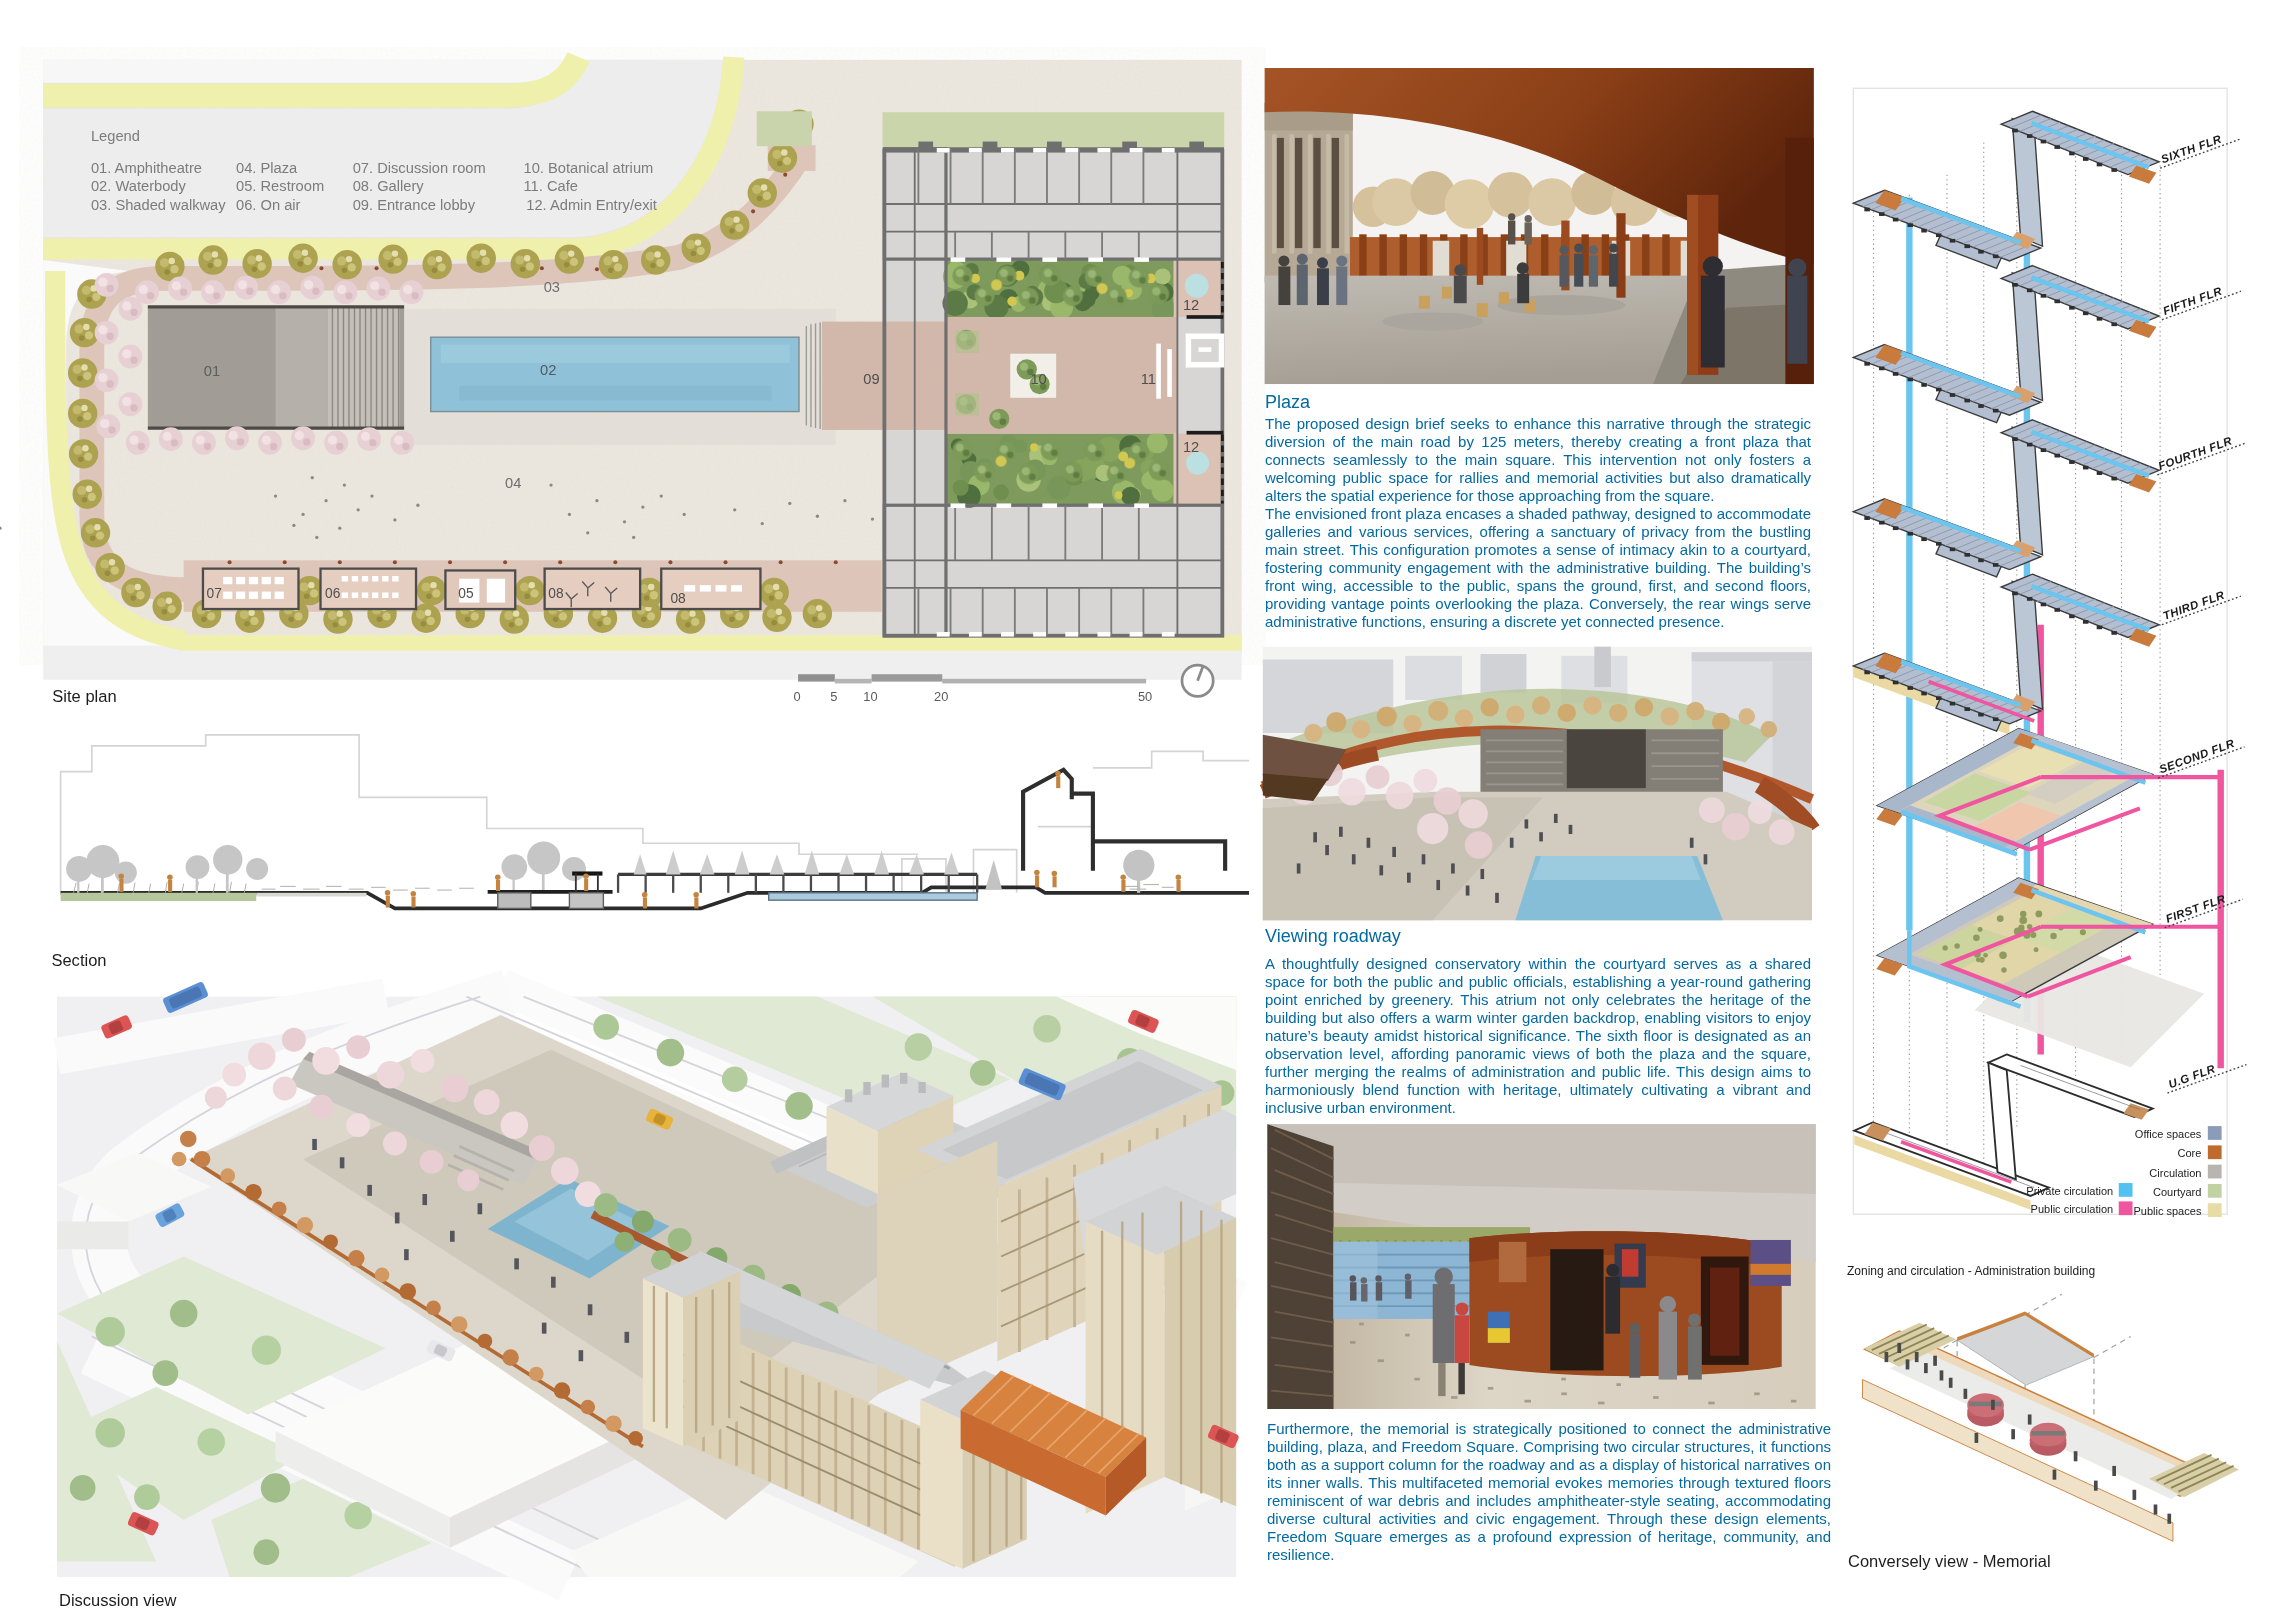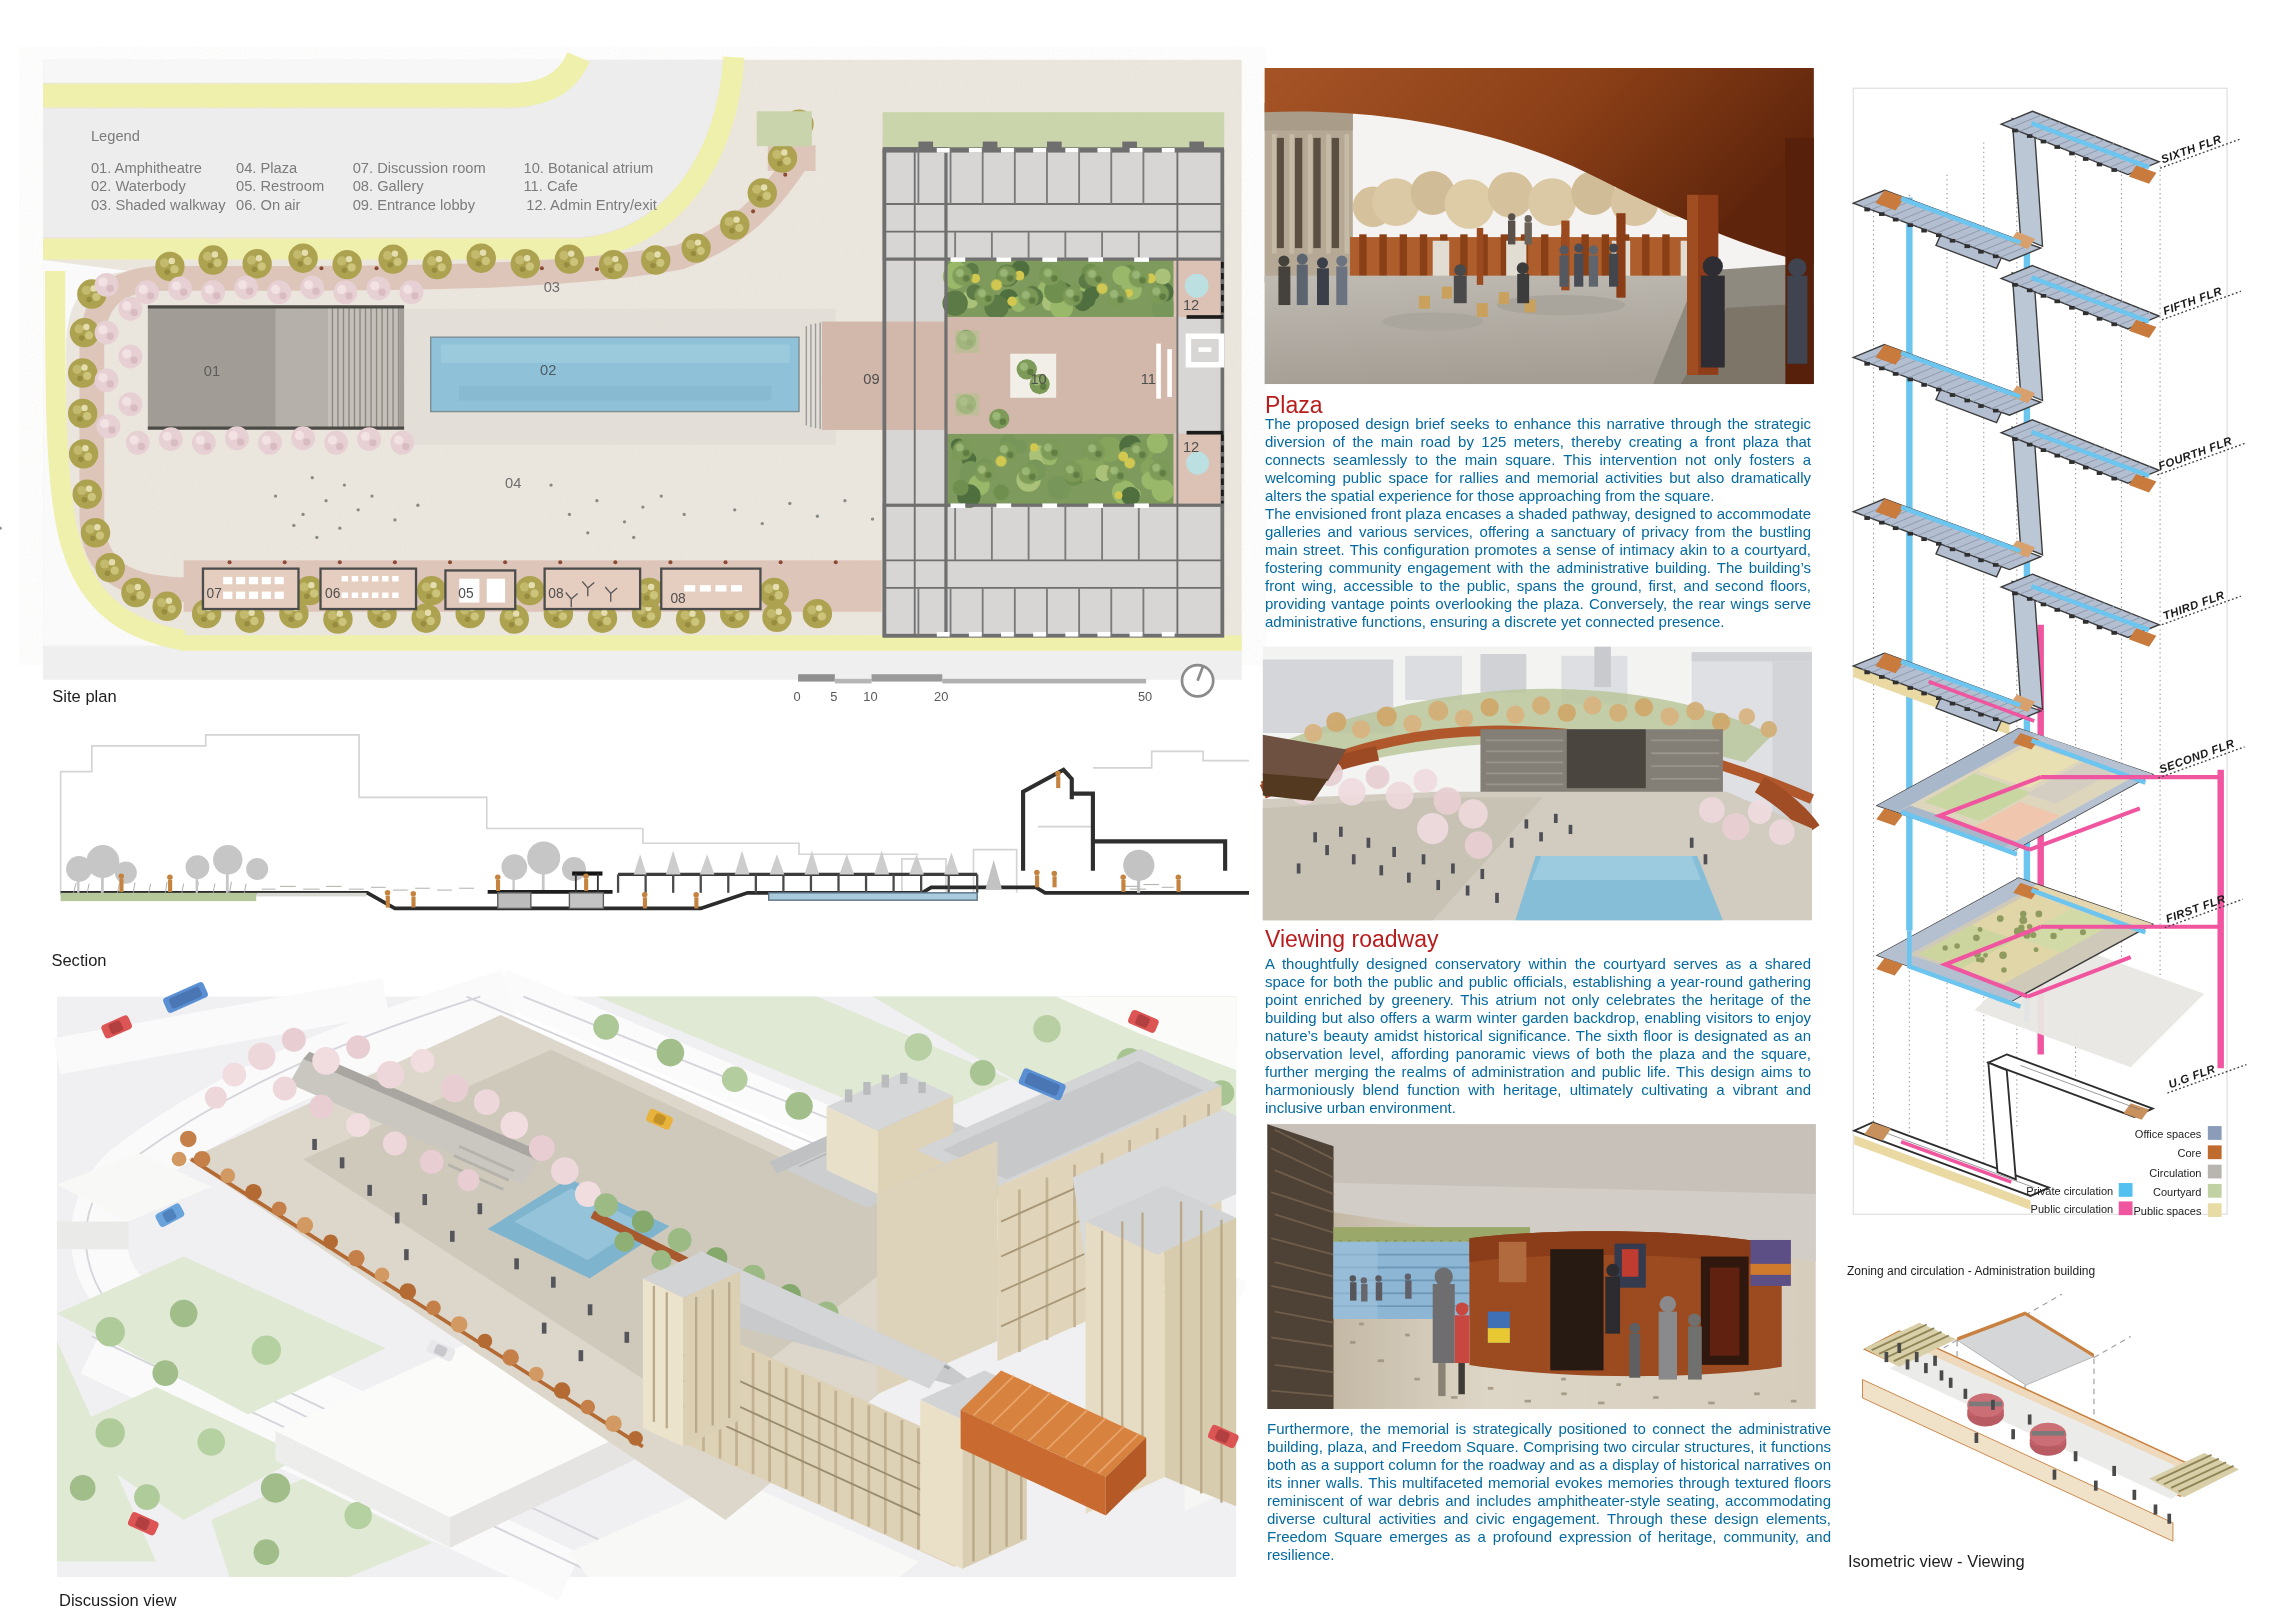--- a/index.html
+++ b/index.html
@@ -1,19 +1,19 @@
 <!DOCTYPE html>
 <html style="font-size:14.7px"><head>
 <meta charset="utf-8">
 <style>
   html,body{margin:0;padding:0;background:#ffffff;}
   #page{position:relative;width:2296px;height:1624px;background:#ffffff;overflow:hidden;
         font-family:"Liberation Sans", sans-serif;}
   .abs{position:absolute;}
-  .cap{color:#b91c1c;font-size:23px;}
+  .cap{color:#0369a1;font-size:18px;}
   .lbl{color:#1d1d1d;font-size:16.5px;}
   .body{color:#0369a1;font-size:15px;line-height:18px;text-align:justify;}
   .body p{margin:0;}
   svg text{font-family:"Liberation Sans", sans-serif;}
 </style>
 </head>
 <body>
 <div id="page">
 
 <svg class="abs" style="left:0;top:0" width="2296" height="1624" viewBox="0 0 2500 1768">
@@ -1945,16 +1945,16 @@
 building, plaza, and Freedom Square. Comprising two circular structures, it functions
 both as a support column for the roadway and as a display of historical narratives on
 its inner walls. This multifaceted memorial evokes memories through textured floors
 reminiscent of war debris and includes amphitheater-style seating, accommodating
 diverse cultural activities and civic engagement. Through these design elements,
 Freedom Square emerges as a profound expression of heritage, community, and
 resilience.</p>
 </div>
 
 <div class="abs lbl" style="left:1847px;top:1264px;font-size:12px;">Zoning and circulation - Administration building</div>
-<div class="abs lbl" style="left:1848px;top:1552px;font-size:16.5px;">Isometric view - Viewing</div>
+<div class="abs lbl" style="left:1848px;top:1552px;font-size:16.5px;">Conversely view - Memorial</div>
 <div class="abs lbl" style="left:59px;top:1591px;">Discussion view</div>
 </div>
 
 
 </body></html>

